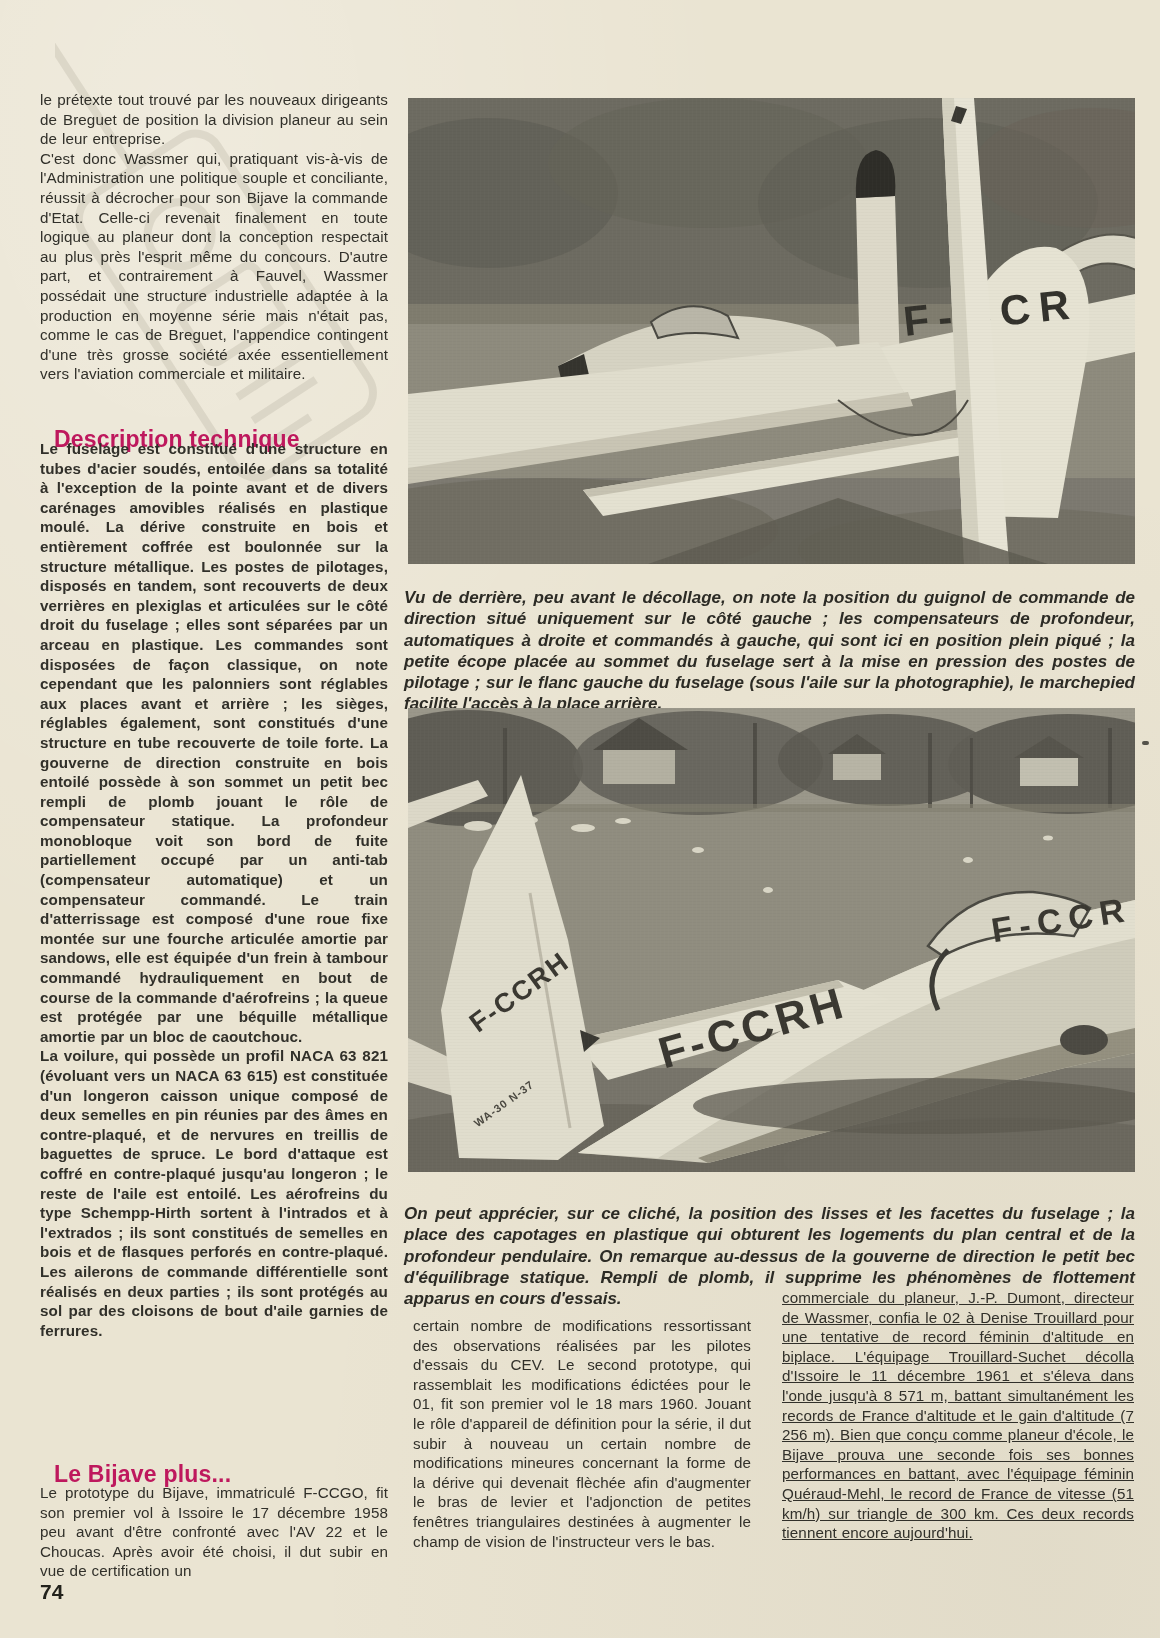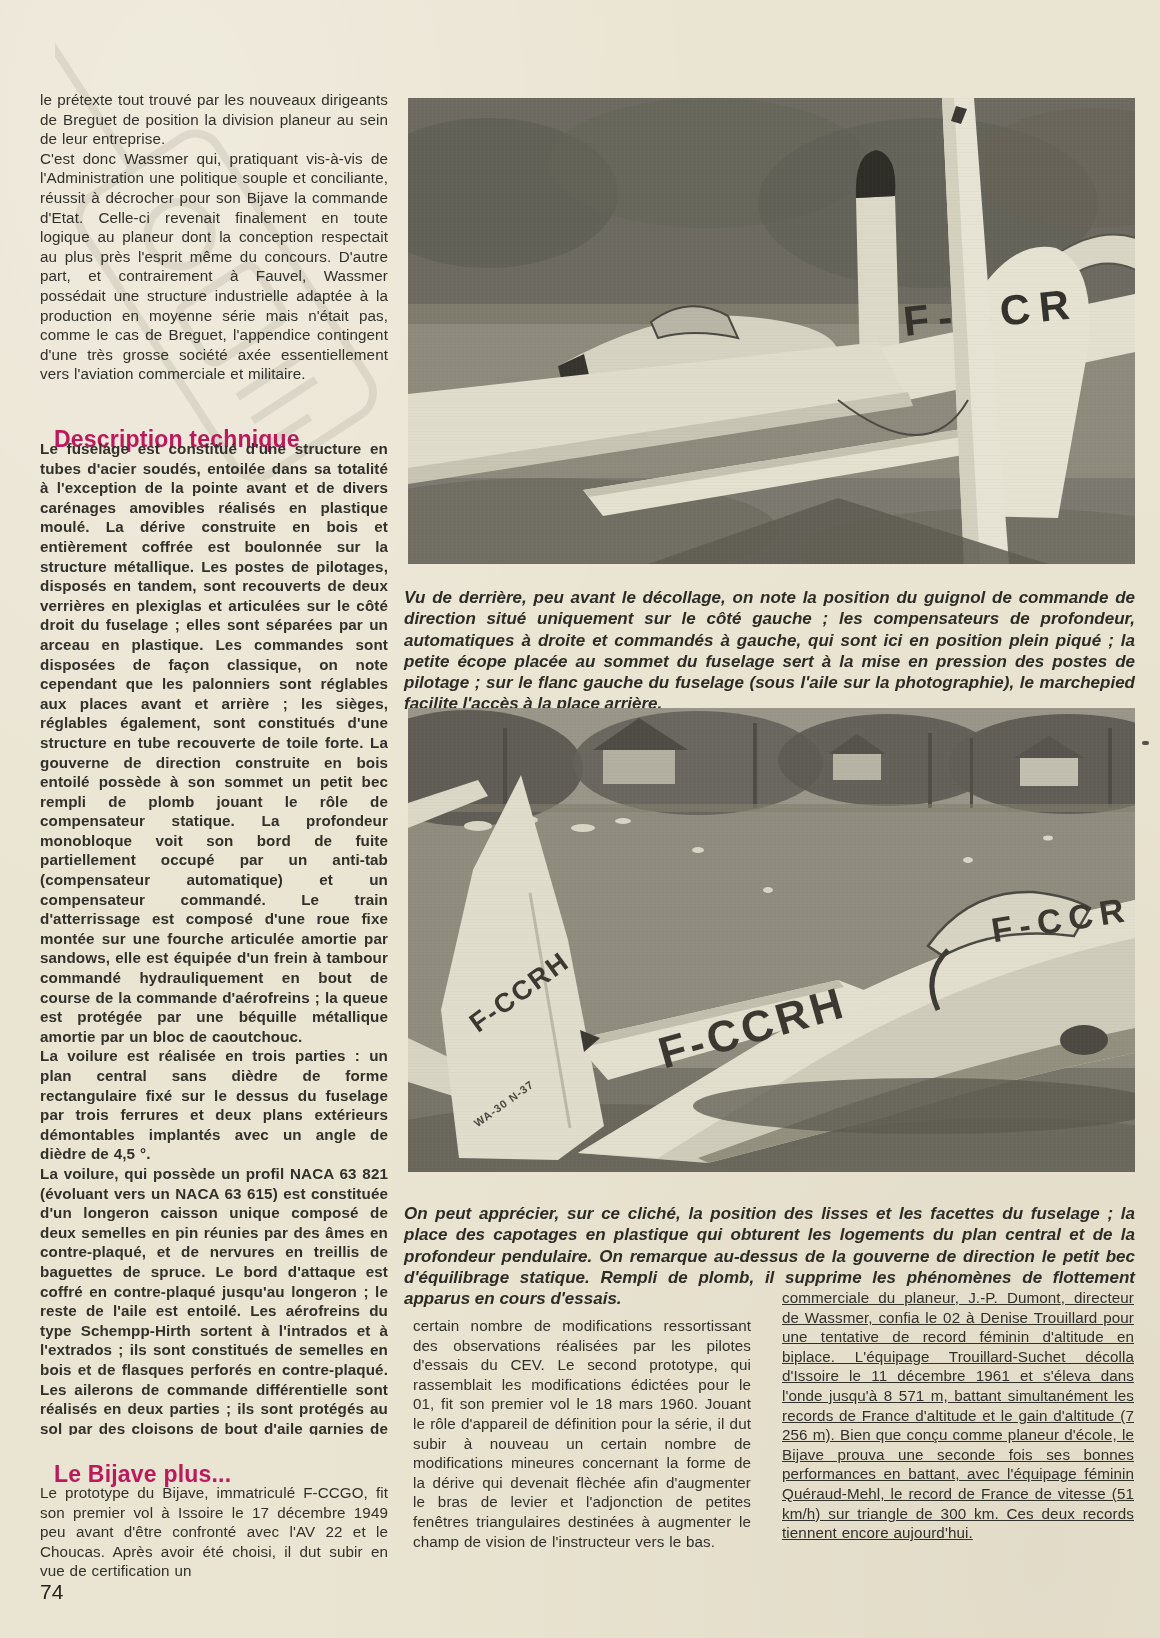--- a/index.html
+++ b/index.html
@@ -28,21 +28,21 @@
     font-size:17px;line-height:21.3px;color:#2c2b25;
   }
   .photo{position:absolute;background:#8e8b7d;}
   .photo svg{display:block;width:100%;height:100%;}
   .photo::after{ 
     content:"";position:absolute;inset:0;pointer-events:none;opacity:.5;
     background:
       repeating-linear-gradient(0deg, rgba(0,0,0,.035) 0 1px, transparent 1px 3px),
       repeating-linear-gradient(90deg, rgba(255,255,255,.03) 0 1px, transparent 1px 4px);
   }
-  .pagenum{position:absolute;font-weight:400;font-size:21px;color:#23221c;}
+  .pagenum{position:absolute;font-weight:700;font-size:21px;color:#23221c;}
   .watermark{position:absolute;left:55px;top:15px;width:380px;height:640px;opacity:.13;pointer-events:none;}
   .speck{position:absolute;width:7px;height:4px;background:#55534b;border-radius:2px;}
   svg text{font-family:"Liberation Sans",sans-serif;font-weight:700;}
 </style>
 </head>
 <body>
 
 <div class="page">
 
   <svg class="watermark" viewBox="0 0 380 640">
@@ -60,28 +60,27 @@
 
   <div class="col" style="left:40px;top:90px;width:348px;height:322px;overflow:hidden;">
     <p>le prétexte tout trouvé par les nouveaux dirigeants de Breguet de position la division planeur au sein de leur entreprise.</p>
     <p>C'est donc Wassmer qui, pratiquant vis-à-vis de l'Administration une politique souple et conciliante, réussit à décrocher pour son Bijave la commande d'Etat. Celle-ci revenait finalement en toute logique au planeur dont la conception respectait au plus près l'esprit même du concours. D'autre part, et contrairement à Fauvel, Wassmer possédait une structure industrielle adaptée à la production en moyenne série mais n'était pas, comme le cas de Breguet, l'appendice contingent d'une très grosse société axée essentiellement vers l'aviation commerciale et militaire.</p>
   </div>
 
   <h2 class="sect" style="position:absolute;left:40px;top:412px;">Description technique</h2>
 
   <div class="col" style="left:40px;top:439px;width:348px;height:996px;overflow:hidden;font-weight:bold;">
     <p>Le fuselage est constitué d'une structure en tubes d'acier soudés, entoilée dans sa totalité à l'exception de la pointe avant et de divers carénages amovibles réalisés en plastique moulé. La dérive construite en bois et entièrement coffrée est boulonnée sur la structure métallique. Les postes de pilotages, disposés en tandem, sont recouverts de deux verrières en plexiglas et articulées sur le côté droit du fuselage ; elles sont séparées par un arceau en plastique. Les commandes sont disposées de façon classique, on note cependant que les palonniers sont réglables aux places avant et arrière ; les sièges, réglables également, sont constitués d'une structure en tube recouverte de toile forte. La gouverne de direction construite en bois entoilé possède à son sommet un petit bec rempli de plomb jouant le rôle de compensateur statique. La profondeur monobloque voit son bord de fuite partiellement occupé par un anti-tab (compensateur automatique) et un compensateur commandé. Le train d'atterrissage est composé d'une roue fixe montée sur une fourche articulée amortie par sandows, elle est équipée d'un frein à tambour commandé hydrauliquement en bout de course de la commande d'aérofreins ; la queue est protégée par une béquille métallique amortie par un bloc de caoutchouc.</p>
-    <p>La voilure est réalisée en trois parties : un plan central sans dièdre de forme rectangulaire fixé sur le dessus du fuselage par trois ferrures et deux plans extérieurs démontables implantés avec un angle de dièdre de 4,5 °.</p>
     <p>La voilure, qui possède un profil NACA 63 821 (évoluant vers un NACA 63 615) est constituée d'un longeron caisson unique composé de deux semelles en pin réunies par des âmes en contre-plaqué, et de nervures en treillis de baguettes de spruce. Le bord d'attaque est coffré en contre-plaqué jusqu'au longeron ; le reste de l'aile est entoilé. Les aérofreins du type Schempp-Hirth sortent à l'intrados et à l'extrados ; ils sont constitués de semelles en bois et de flasques perforés en contre-plaqué. Les ailerons de commande différentielle sont réalisés en deux parties ; ils sont protégés au sol par des cloisons de bout d'aile garnies de ferrures.</p>
   </div>
 
   <h2 class="sect" style="position:absolute;left:40px;top:1447px;">Le Bijave plus...</h2>
 
   <div class="col" style="left:40px;top:1483px;width:348px;height:102px;overflow:hidden;">
-    <p>Le prototype du Bijave, immatriculé F-CCGO, fit son premier vol à Issoire le 17 décembre 1949 peu avant d'être confronté avec l'AV 22 et le Choucas. Après avoir été choisi, il dut subir en vue de certification un</p>
+    <p>Le prototype du Bijave, immatriculé F-CCGO, fit son premier vol à Issoire le 17 décembre 1958 peu avant d'être confronté avec l'AV 22 et le Choucas. Après avoir été choisi, il dut subir en vue de certification un</p>
   </div>
 
   <div class="pagenum" style="left:40px;top:1580px;">74</div>
 
   <div class="photo" style="left:408px;top:98px;width:727px;height:466px;">
     <svg viewBox="0 0 727 466" preserveAspectRatio="none">
       <rect width="727" height="466" fill="#8e8b7d"></rect>
       <rect width="727" height="225" fill="#6d6b61"></rect>
       <ellipse cx="80" cy="95" rx="130" ry="75" fill="#605e55" opacity=".7"></ellipse>
       <ellipse cx="300" cy="65" rx="160" ry="65" fill="#666459" opacity=".6"></ellipse>

